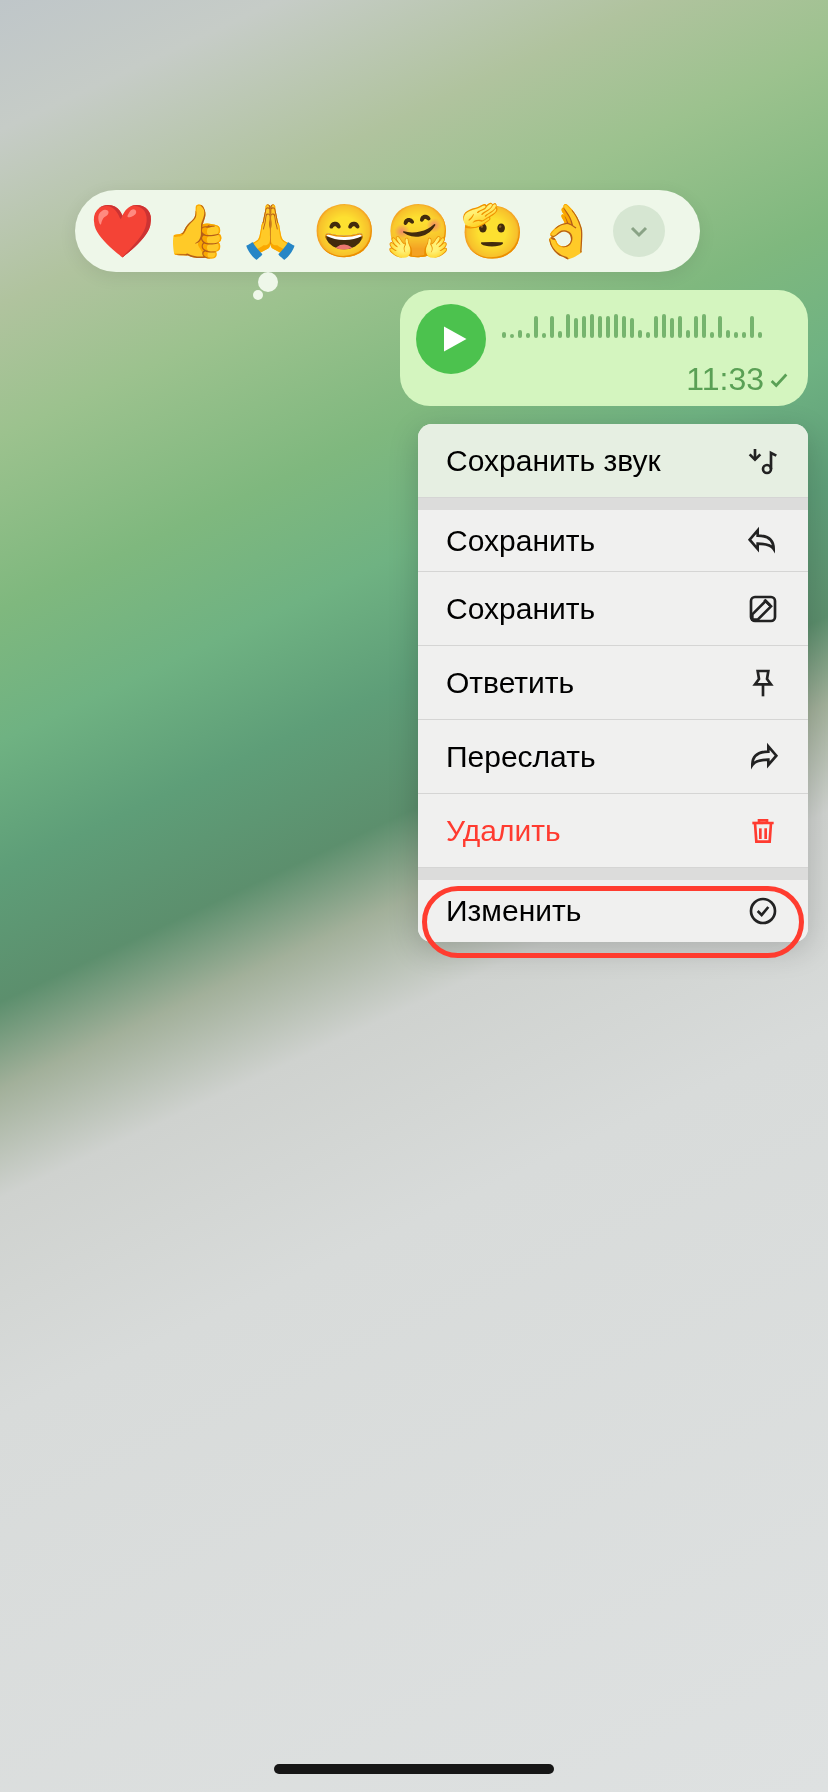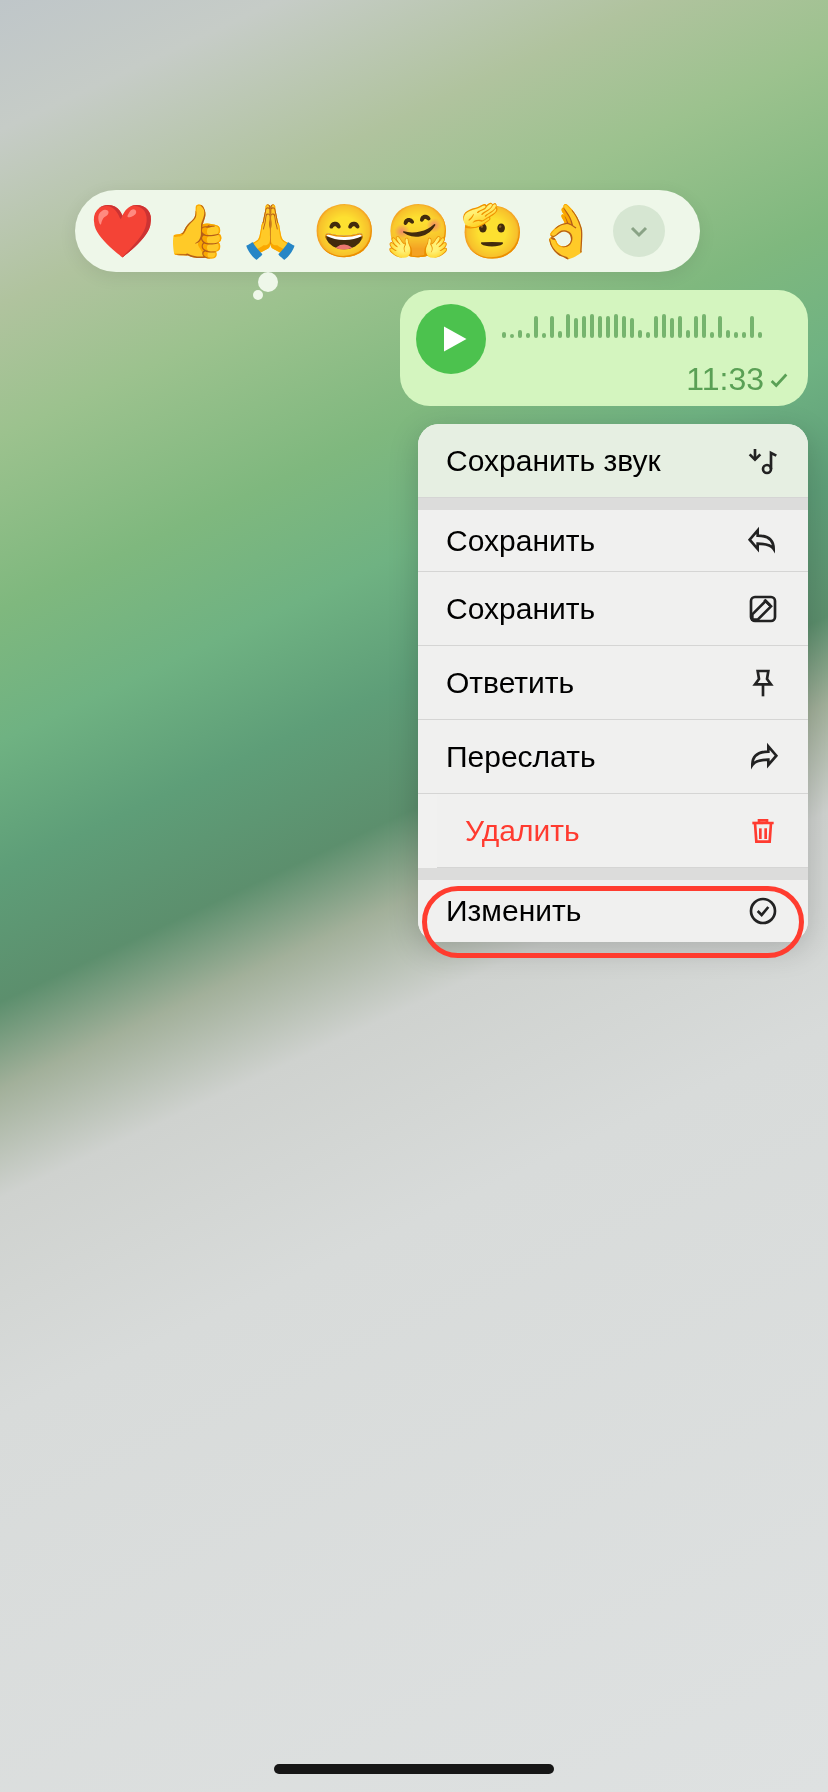--- a/index.html
+++ b/index.html
@@ -79,39 +79,39 @@
     display:flex; align-items:center; gap:4px;
   }
   .time svg { width:22px; height:22px; stroke:#5aa055; stroke-width:3; fill:none; }
 
   
   .menu {
     position:absolute;
     top:424px; right:20px;
     width: 390px;
     background:#f1f1f0;
-    border-radius: 21px;
+    border-radius: 14px;
     overflow:hidden;
     box-shadow: 0 8px 30px rgba(0,0,0,0.18);
     text-align: right;
   }
   .menu-item {
     height: 74px;
     display:flex;
     align-items:center;
     justify-content:space-between;
     padding: 0 28px;
     font-size: 30px;
     color:#000;
     background:#f0f0ef;
     border-bottom:1px solid #d5d5d4;
   }
   .menu-item.top { background:#e6efe2; }
   .menu-item.group-gap { border-top: 12px solid #dcdcdb; }
-  .menu-item.danger { color:#ff3b30;margin-left:19px; }
+  .menu-item.danger { color:#ff3b30; }
   .menu-item:last-child { border-bottom:none; }
   .menu-item .icon { width:34px; height:34px; display:flex; align-items:center; justify-content:center; }
   .menu-item .icon svg { width:32px; height:32px; stroke:#222; stroke-width:2; fill:none; }
   .menu-item.danger .icon svg { stroke:#ff3b30; }
 
   .highlight {
     position:absolute;
     top:886px; right:24px;
     width: 382px; height: 72px;
     border: 5px solid #ff3c2f;

